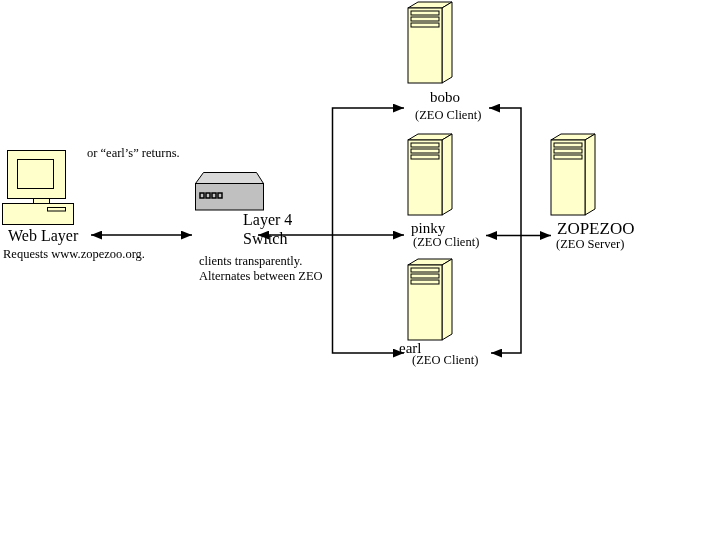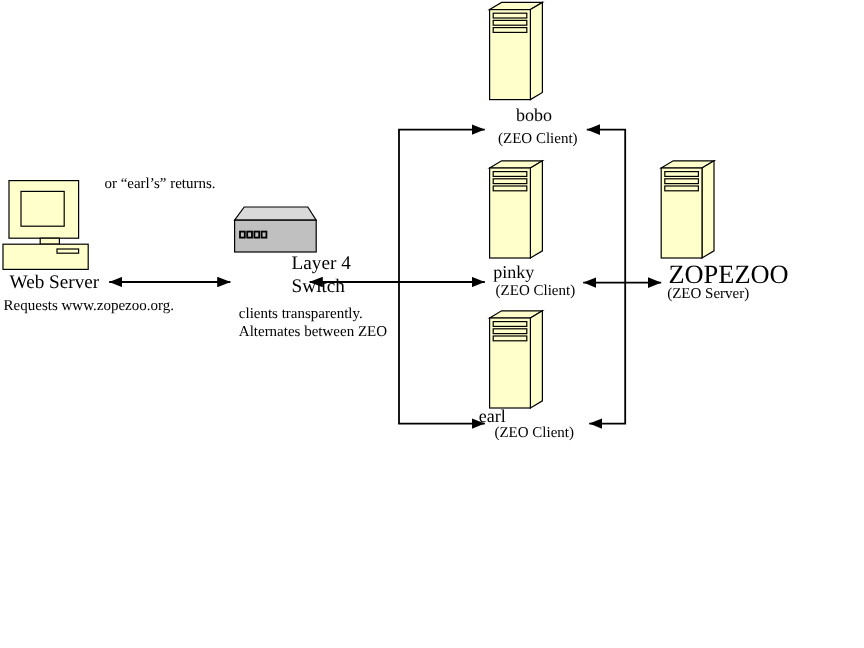--- a/index.html
+++ b/index.html
@@ -79,37 +79,37 @@
     <use href="#tower" x="408" y="8"></use>
     <use href="#tower" x="408" y="140"></use>
     <use href="#tower" x="408" y="265"></use>
     <use href="#tower" x="551" y="140"></use>
   </svg>
 
   <div class="txt label-sm" style="left:87px; top:146px;">
     <div>or “earl’s” returns.</div>
   </div>
 
-  <div class="txt label-lg" style="left:8px; top:226px;">Web Server</div>
+  <div class="txt label-lg" style="left:8px; top:226px;">Web Layer</div>
   <div class="txt label-sm" style="left:3px; top:247px;">Requests www.zopezoo.org.</div>
 
   <div class="txt label-lg" style="left:199px; top:210px;margin-left:44px;">
     <div>Layer 4</div>
     <div>Switch</div>
   </div>
   <div class="txt label-sm" style="left:199px; top:254px;">
     <div>clients transparently.</div>
     <div>Alternates between ZEO</div>
   </div>
 
   <div class="txt label-md" style="left:414px; top:89px;margin-left:16px;">bobo</div>
   <div class="txt label-sm" style="left:415px; top:108px;">(ZEO Client)</div>
 
   <div class="txt label-md" style="left:411px; top:220px;">pinky</div>
   <div class="txt label-sm" style="left:413px; top:235px;">(ZEO Client)</div>
 
   <div class="txt label-md" style="left:399px; top:340px;">earl</div>
   <div class="txt label-sm" style="left:412px; top:353px;">(ZEO Client)</div>
 
-  <div class="txt" style="left:557px; top:219px; font-size:22px; line-height:19px;">ZOPEZOO</div>
+  <div class="txt" style="left:557px; top:219px; font-size:17px; line-height:19px;">ZOPEZOO</div>
   <div class="txt label-sm" style="left:556px; top:237px;">(ZEO Server)</div>
 
 </div>
 
 </body></html>

